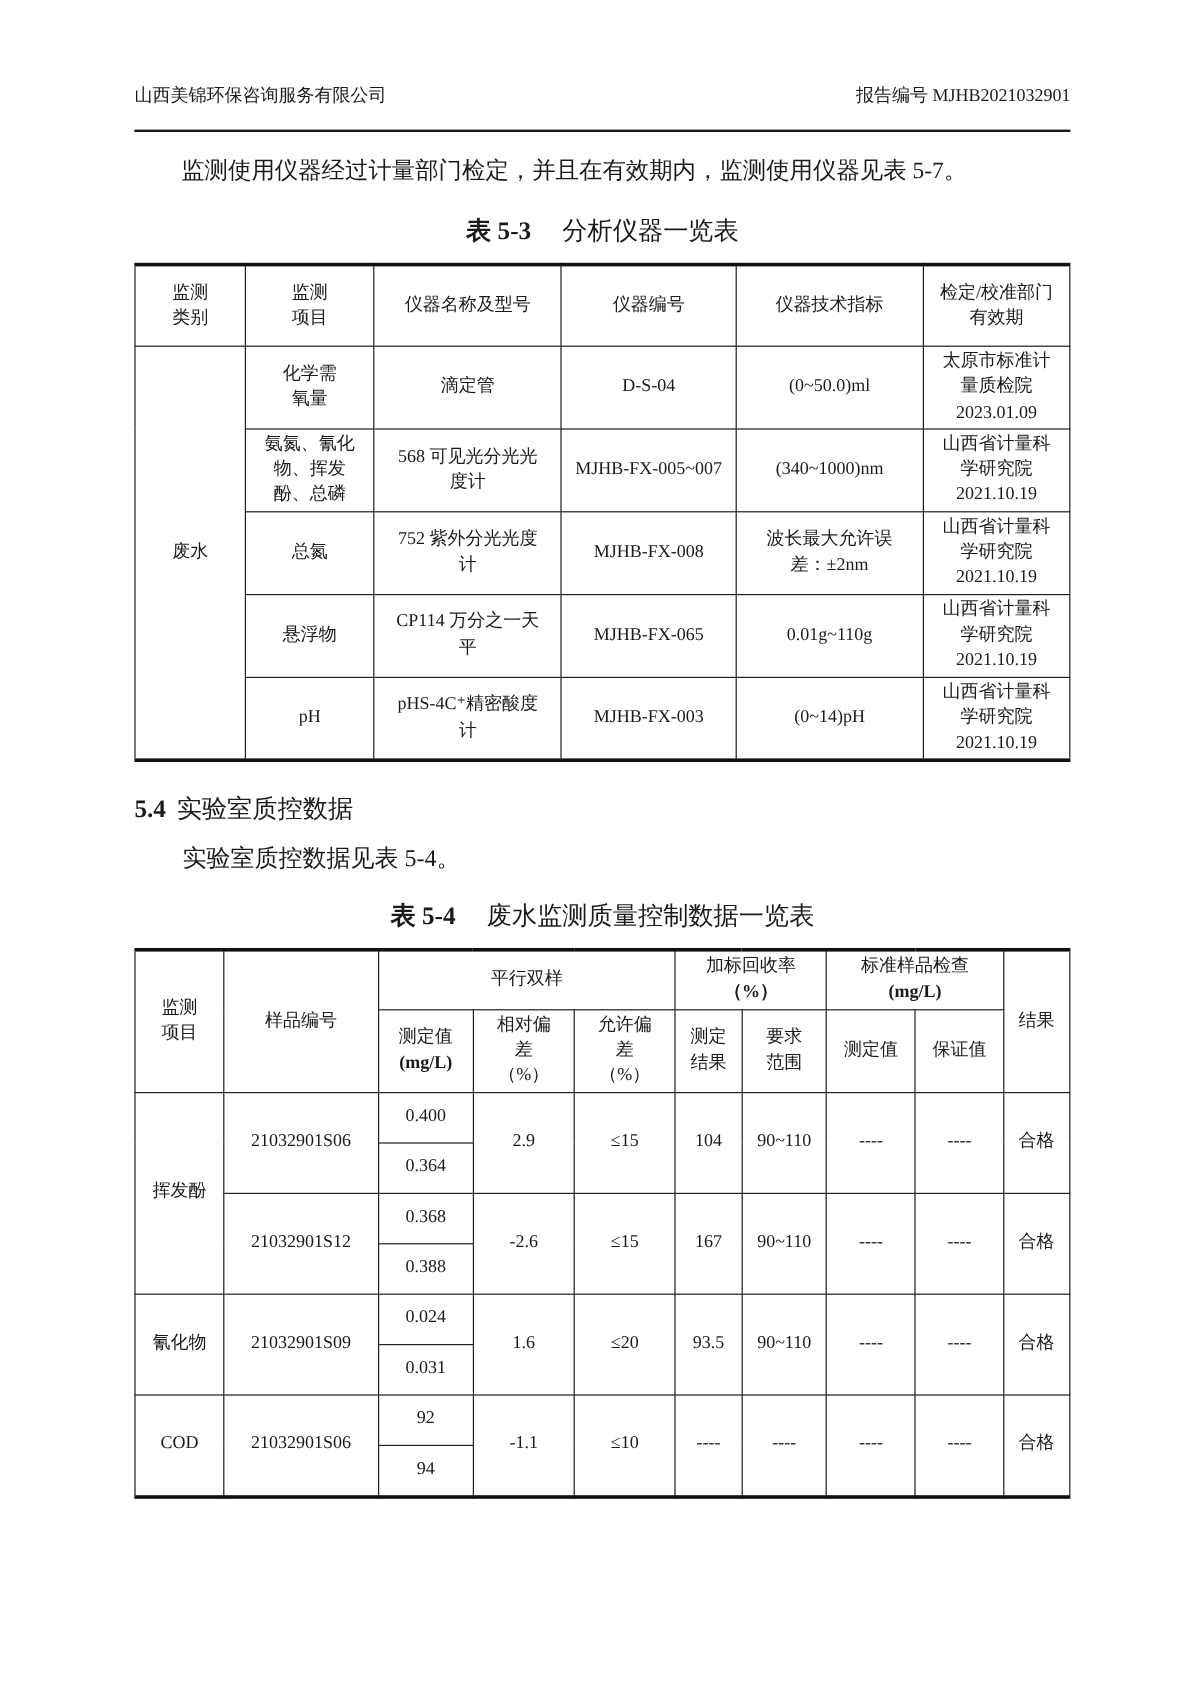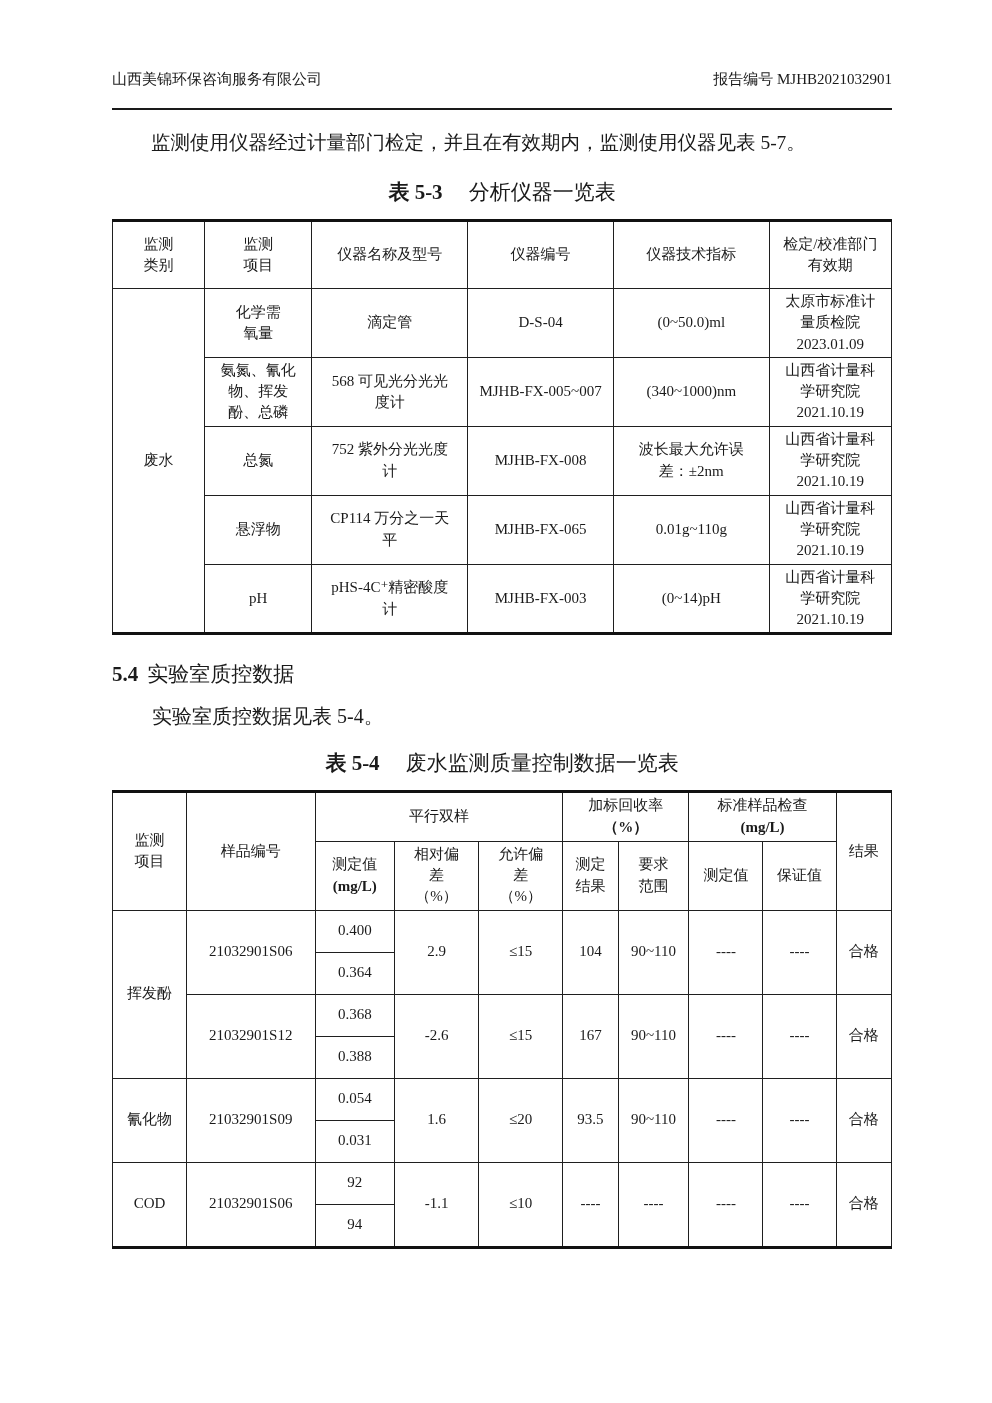--- a/index.html
+++ b/index.html
@@ -233,21 +233,21 @@
       <td rowspan="2">----</td>
       <td rowspan="2">合格</td>
     </tr>
     <tr>
       <td>0.388</td>
     </tr>
 
     <tr>
       <td rowspan="2">氰化物</td>
       <td rowspan="2">21032901S09</td>
-      <td>0.054</td>
+      <td>0.024</td>
       <td rowspan="2">1.6</td>
       <td rowspan="2">≤20</td>
       <td rowspan="2">93.5</td>
       <td rowspan="2">90~110</td>
       <td rowspan="2">----</td>
       <td rowspan="2">----</td>
       <td rowspan="2">合格</td>
     </tr>
     <tr>
       <td>0.031</td>

